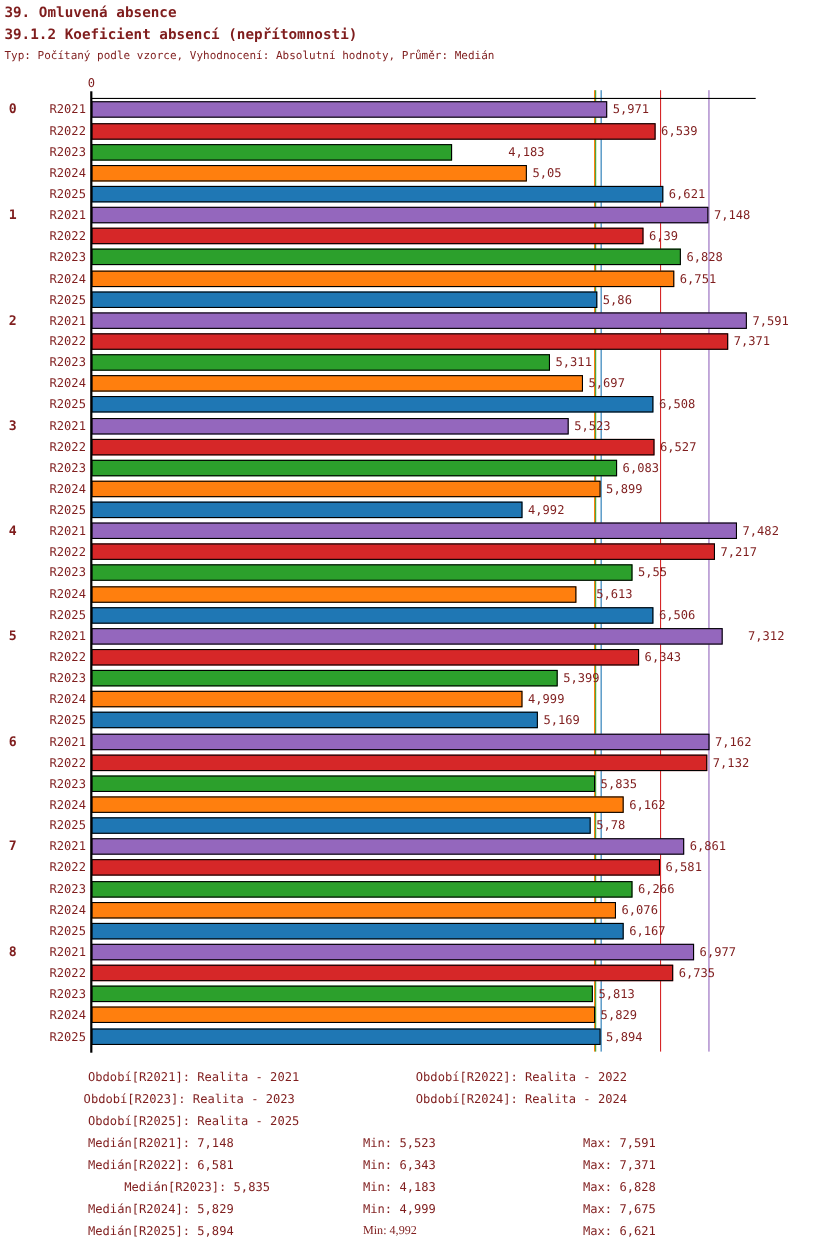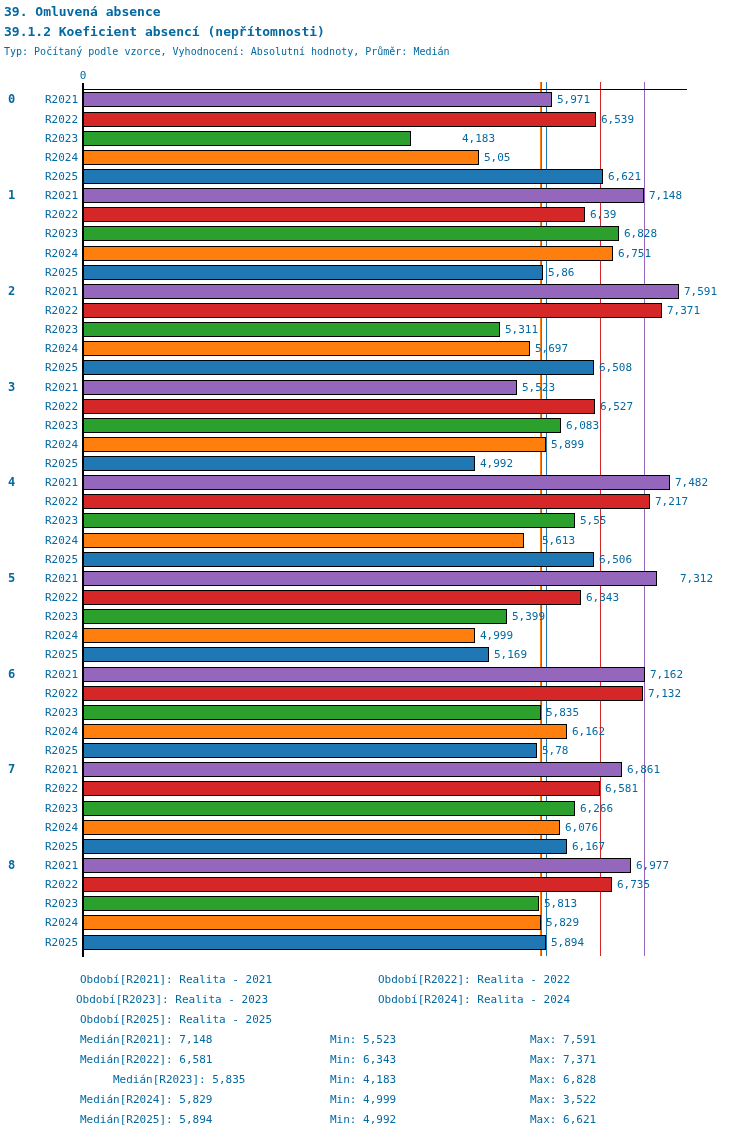--- a/index.html
+++ b/index.html
@@ -1,17 +1,17 @@
 <!DOCTYPE html>
 <html><head>
 <meta charset="utf-8">
 <style>
   html,body{margin:0;padding:0;background:#fff;}
   #page{position:relative;width:750px;height:1136px;background:#fff;overflow:hidden;
-        font-family:"DejaVu Sans Mono","Liberation Mono",monospace;color:#0369a1;}
+        font-family:"DejaVu Sans Mono","Liberation Mono",monospace;color:#7f1d1d;}
   .abs{position:absolute;white-space:nowrap;}
   .title{font-size:13px;font-weight:bold;letter-spacing:0px;}
   .meta{font-size:10px;}
   .ticklbl{font-size:11px;text-align:center;}
   .rowlbl{font-size:11px;line-height:15px;}
   .grplbl{font-size:12px;font-weight:bold;line-height:15px;}
   .vallbl{font-size:11px;line-height:15px;}
   .bar{position:absolute;border:1px solid #000;box-sizing:border-box;z-index:2;}
   .vline{position:absolute;width:1px;z-index:1;}
   .axis{position:absolute;background:#000;z-index:3;}
@@ -194,19 +194,19 @@
   <div class="abs foot" style="left:80px;top:1053px;">Medián[R2022]: 6,581</div>
   <div class="abs foot" style="left:330px;top:1053px;">Min: 6,343</div>
   <div class="abs foot" style="left:530px;top:1053px;">Max: 7,371</div>
 
   <div class="abs foot" style="left:80px;top:1073px;margin-left:33px;">Medián[R2023]: 5,835</div>
   <div class="abs foot" style="left:330px;top:1073px;">Min: 4,183</div>
   <div class="abs foot" style="left:530px;top:1073px;">Max: 6,828</div>
 
   <div class="abs foot" style="left:80px;top:1093px;">Medián[R2024]: 5,829</div>
   <div class="abs foot" style="left:330px;top:1093px;">Min: 4,999</div>
-  <div class="abs foot" style="left:530px;top:1093px;">Max: 3,522</div>
+  <div class="abs foot" style="left:530px;top:1093px;">Max: 7,675</div>
 
   <div class="abs foot" style="left:80px;top:1113px;">Medián[R2025]: 5,894</div>
-  <div class="abs foot" style="left:330px;top:1113px;">Min: 4,992</div>
+  <div class="abs foot" style="left:330px;top:1113px;font-family:Liberation Serif, serif;">Min: 4,992</div>
   <div class="abs foot" style="left:530px;top:1113px;">Max: 6,621</div>
 
 </div>
 
 </body></html>

